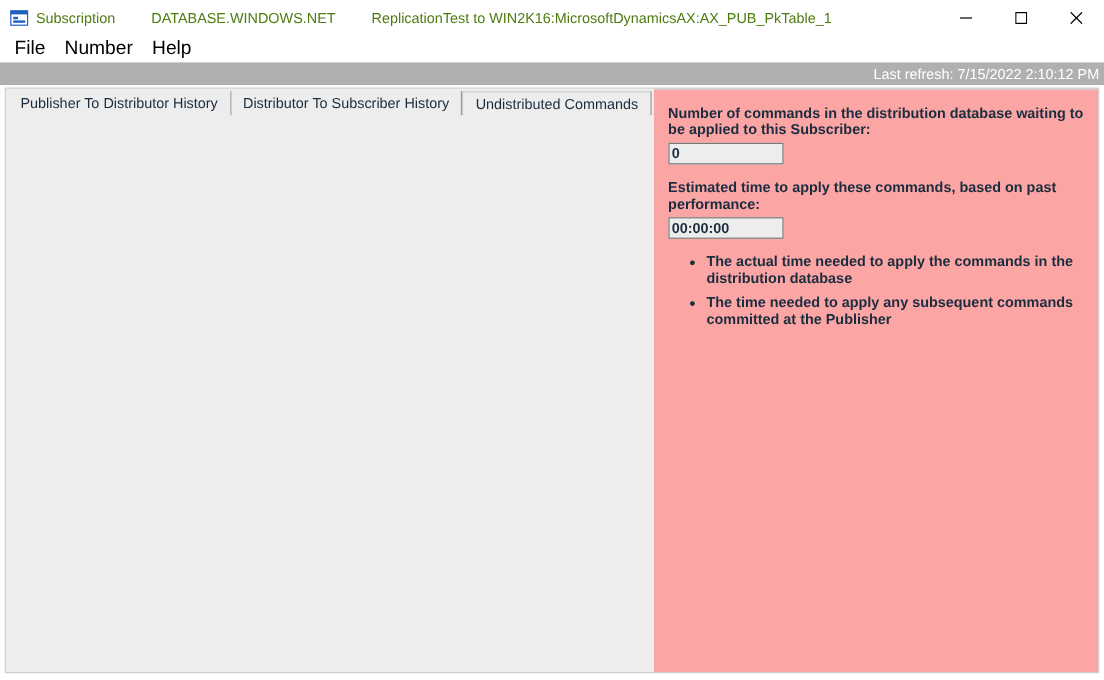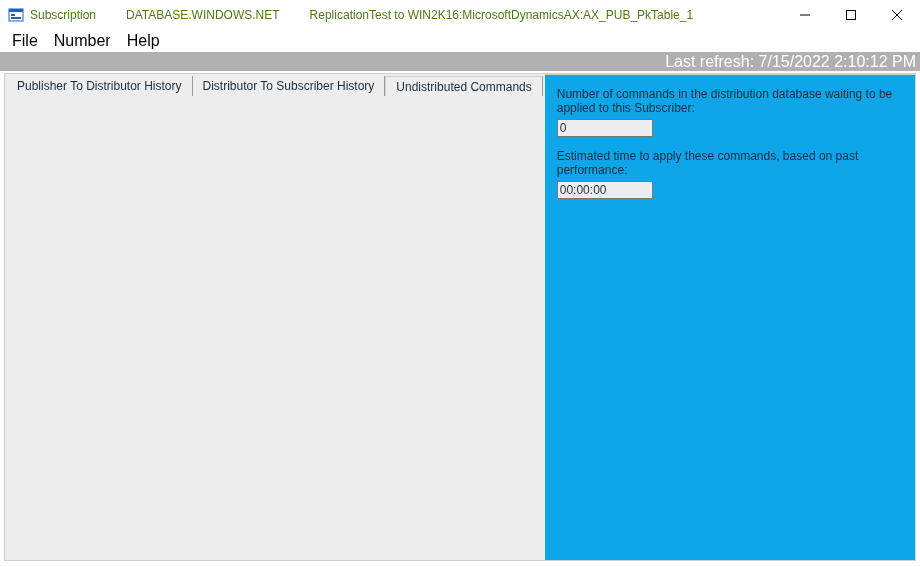--- a/index.html
+++ b/index.html
@@ -76,21 +76,21 @@
       cursor: default;
     }
     .gray-band {
       height: 19px;
       background: #b0b0b0;
       display: flex;
       align-items: center;
       justify-content: flex-end;
       padding-right: 4px;
       color: #ffffff;
-      font-size: 16px;
+      font-size: 12px;
     }
     .content-wrap {
       padding: 2px 4px 4px 4px;
       background: #ffffff;
     }
     .tab-container {
       display: flex;
       flex-direction: row;
       background: #ededed;
       border: 1px solid #d0d0d0;
@@ -118,23 +118,24 @@
     }
     .tab.active {
       background: #ededed;
       border-top: 1px solid #d0d0d0;
       border-left: 1px solid #d0d0d0;
       border-right: 1px solid #999;
       z-index: 2;
     }
     .tab-body {
       flex: 1;
-      background: #0ea5e9;
+      background: #fca5a5;
       padding: 12px 12px;
       border-top: 1px solid #d0d0d0;
+      font-weight: bold;
     }
     .field-label {
       color: #1a2d3f;
       font-size: 12px;
       margin-bottom: 4px;
     }
     .readonly-field {
       width: 96px;
       height: 18px;
       border: 1px solid #7a7a7a;
@@ -217,15 +218,19 @@
       <div class="tab">Distributor To Subscriber History</div>
       <div class="tab active">Undistributed Commands</div>
     </div>
     <div class="tab-body">
       <div class="field-label">Number of commands in the distribution database waiting to be applied to this Subscriber:</div>
       <div class="readonly-field">0</div>
 
       <div class="field-label">Estimated time to apply these commands, based on past performance:</div>
       <div class="readonly-field">00:00:00</div>
 
+      <ul class="bullet-list">
+        <li>The actual time needed to apply the commands in the distribution database</li>
+        <li>The time needed to apply any subsequent commands committed at the Publisher</li>
+      </ul>
     </div>
   </div>
 </div>
 
 </body></html>

